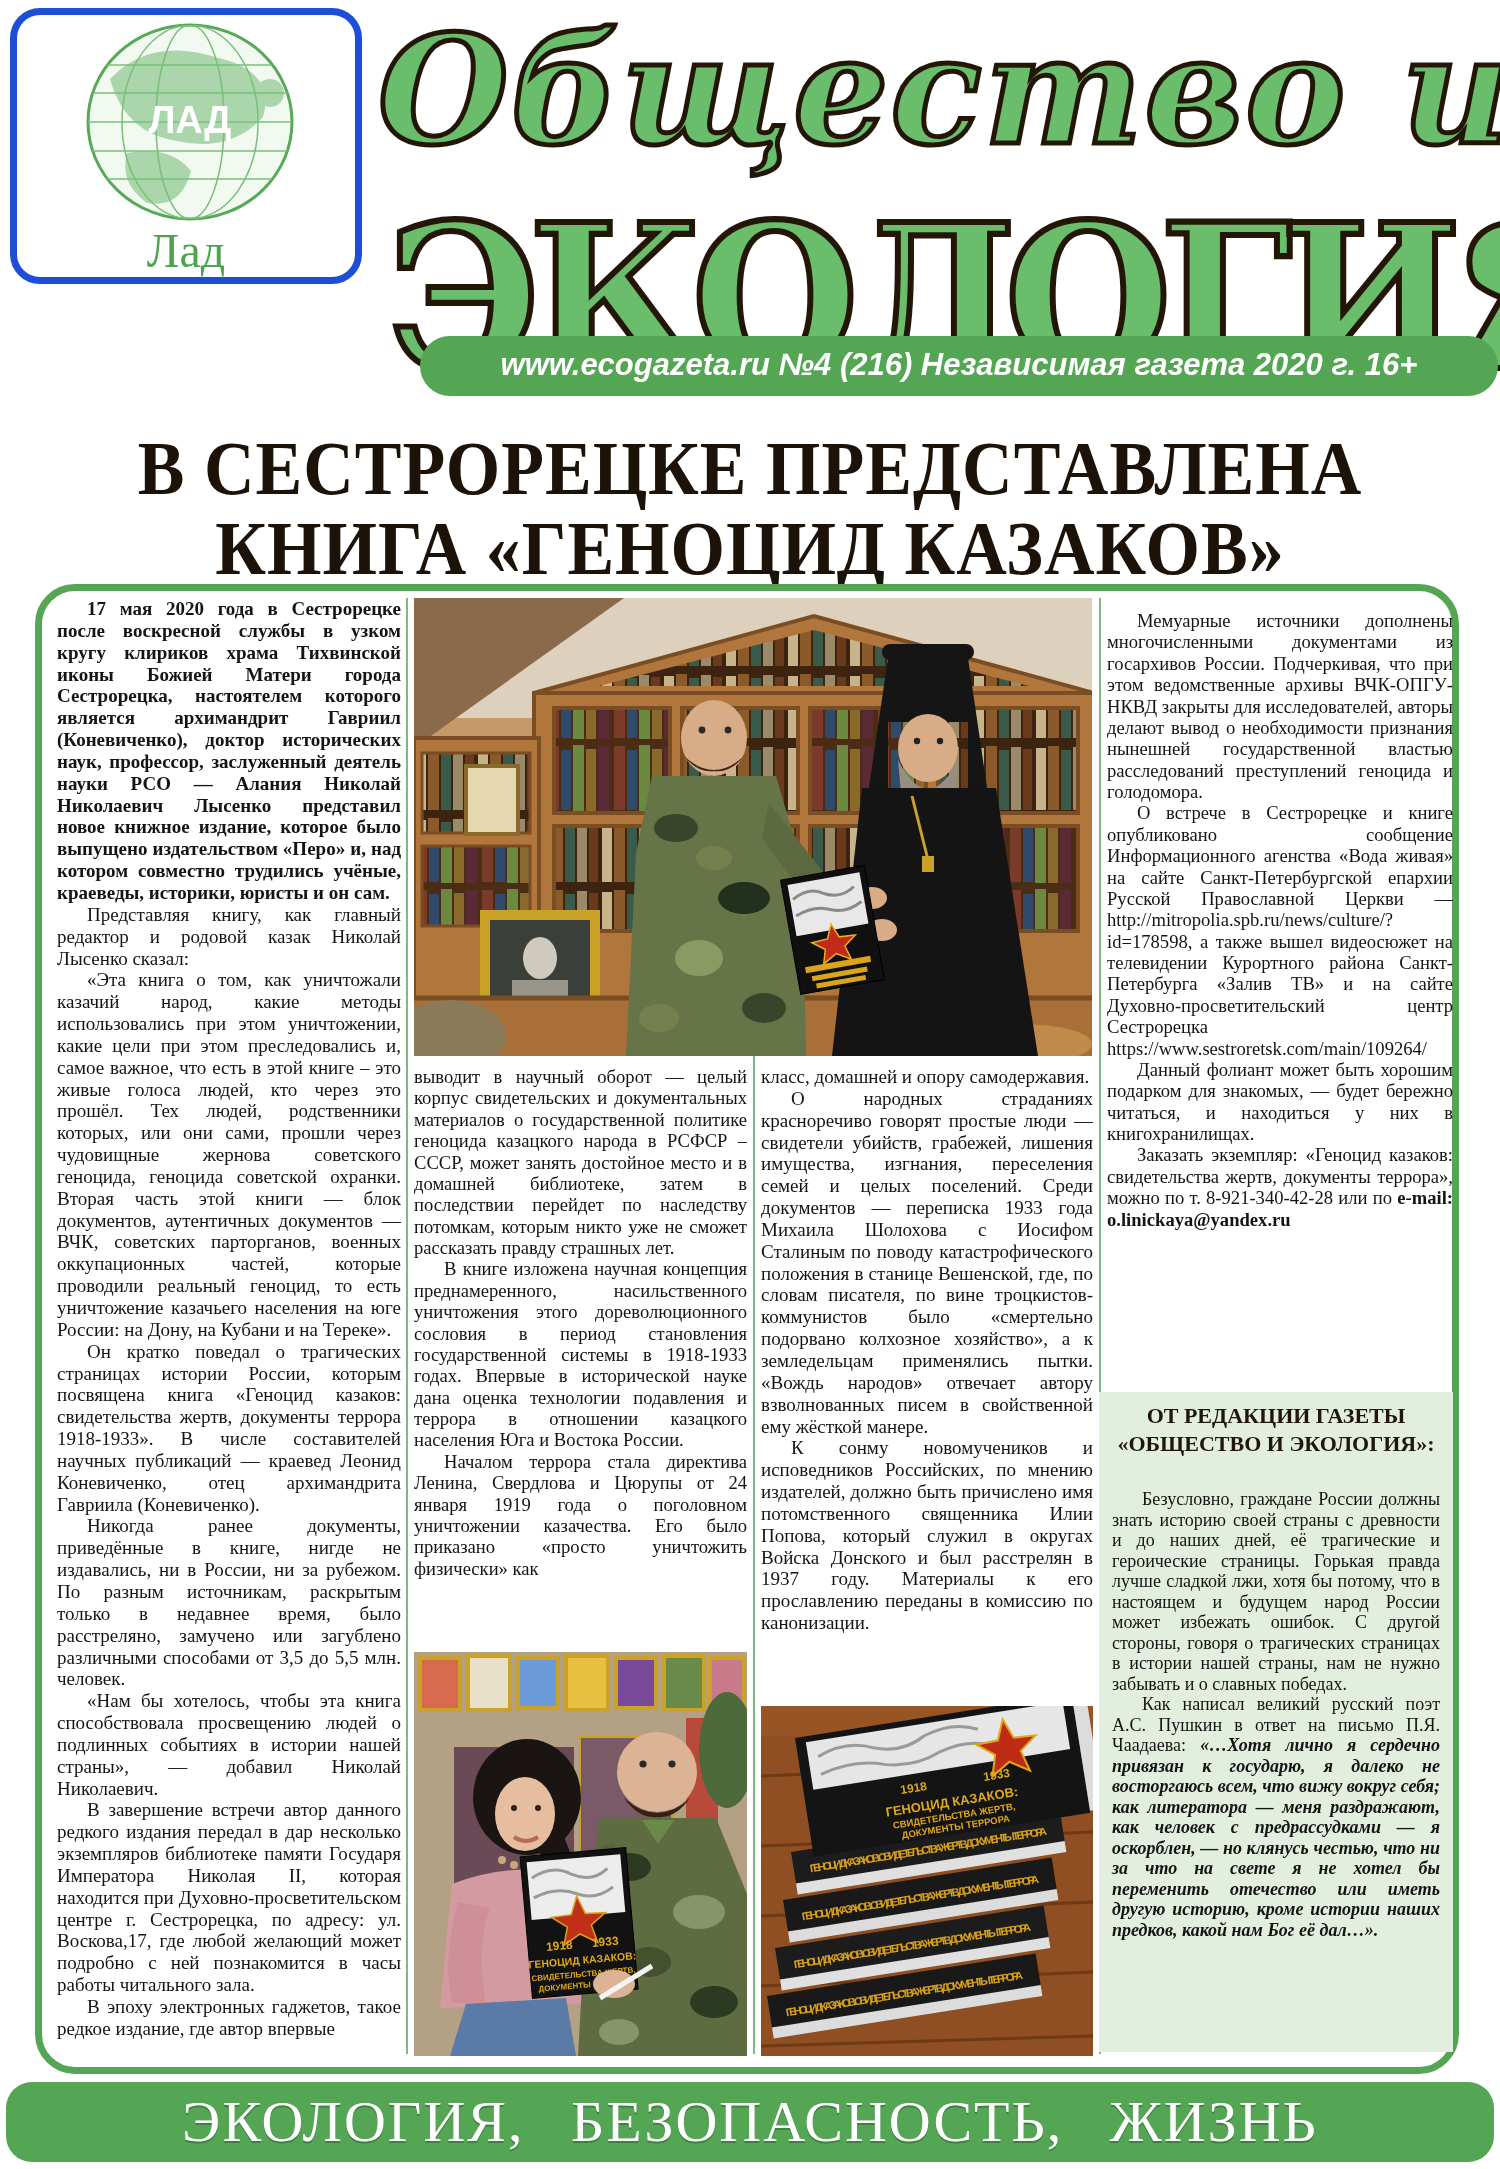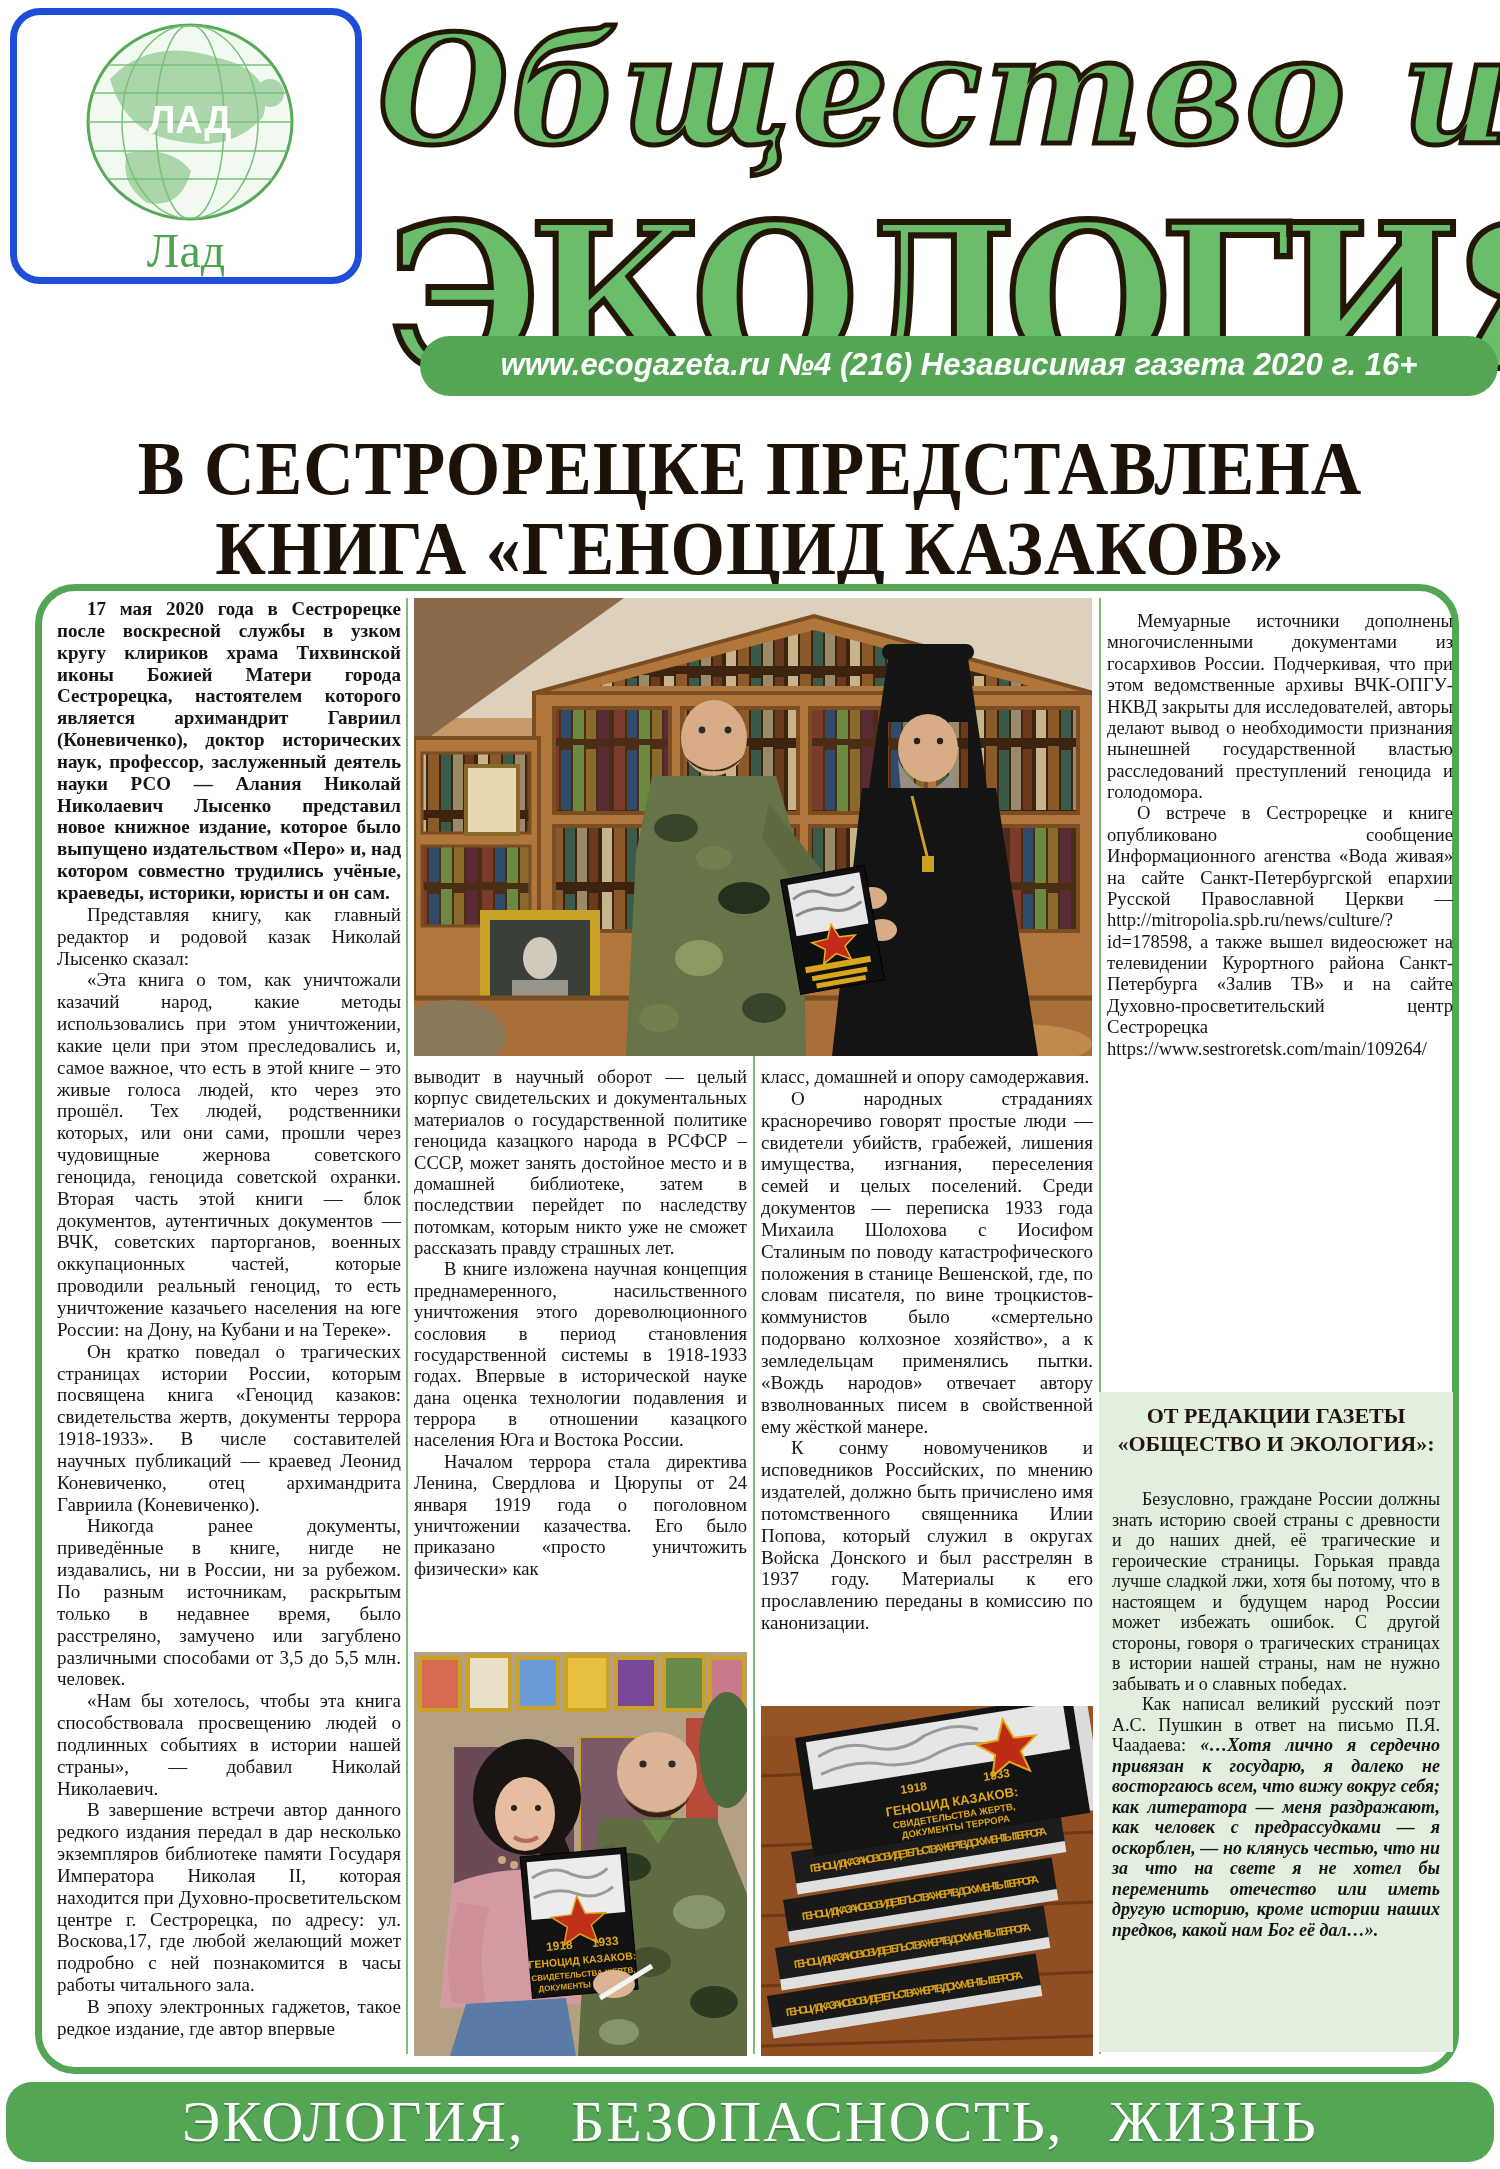--- a/index.html
+++ b/index.html
@@ -329,20 +329,22 @@
       <text x="145" y="105" text-anchor="middle" font-family="Liberation Sans, sans-serif" font-size="9.5" font-weight="bold" fill="#e0a818">СВИДЕТЕЛЬСТВА ЖЕРТВ,</text>
       <text x="145" y="116" text-anchor="middle" font-family="Liberation Sans, sans-serif" font-size="9.5" font-weight="bold" fill="#e0a818">ДОКУМЕНТЫ ТЕРРОРА</text>
     </g>
   </g>
 </svg>
 </div>
 
 <div class="abs btext" id="col4t">
   <p>Мемуарные источники дополнены многочисленными документами из госархивов России. Подчеркивая, что при этом ведомственные архивы ВЧК-ОПГУ-НКВД закрыты для исследователей, авторы делают вывод о необходимости признания нынешней государственной властью расследований преступлений геноцида и голодомора.</p>
   <p>О встрече в Сестрорецке и книге опубликовано сообщение Информационного агенства «Вода живая» на сайте Санкт-Петербургской епархии Русской Православной Церкви — http://mitropolia.spb.ru/news/culture/?id=178598, а также вышел видеосюжет на телевидении Курортного района Санкт-Петербурга «Залив ТВ» и на сайте Духовно-просветительский центр Сестрорецка https://www.sestroretsk.com/main/109264/</p>
+  <p>Данный фолиант может быть хорошим подарком для знакомых, — будет бережно читаться, и находиться у них в книгохранилищах.</p>
+  <p><span>Заказать экземпляр: «Геноцид казаков: свидетельства жертв, документы террора», можно по т. 8-921-340-42-28 или по </span><span class="b">e-mail: o.linickaya@yandex.ru</span></p>
 </div>
 
 <div class="abs btext" id="editorial">
   <div id="ed-title">
     <div>ОТ РЕДАКЦИИ ГАЗЕТЫ</div>
     <div>«ОБЩЕСТВО И ЭКОЛОГИЯ»:</div>
   </div>
   <p>Безусловно, граждане России должны знать историю своей страны с древности и до наших дней, её трагические и героические страницы. Горькая правда лучше сладкой лжи, хотя бы потому, что в настоящем и будущем народ России может избежать ошибок. С другой стороны, говоря о трагических страницах в истории нашей страны, нам не нужно забывать и о славных победах.</p>
   <p><span>Как написал великий русский поэт А.С. Пушкин в ответ на письмо П.Я. Чаадаева: </span><span class="bi">«…Хотя лично я сердечно привязан к государю, я далеко не восторгаюсь всем, что вижу вокруг себя; как литератора — меня раздражают, как человек с предрассудками — я оскорблен, — но клянусь честью, что ни за что на свете я не хотел бы переменить отечество или иметь другую историю, кроме истории наших предков, какой нам Бог её дал…».</span></p>
 </div>

